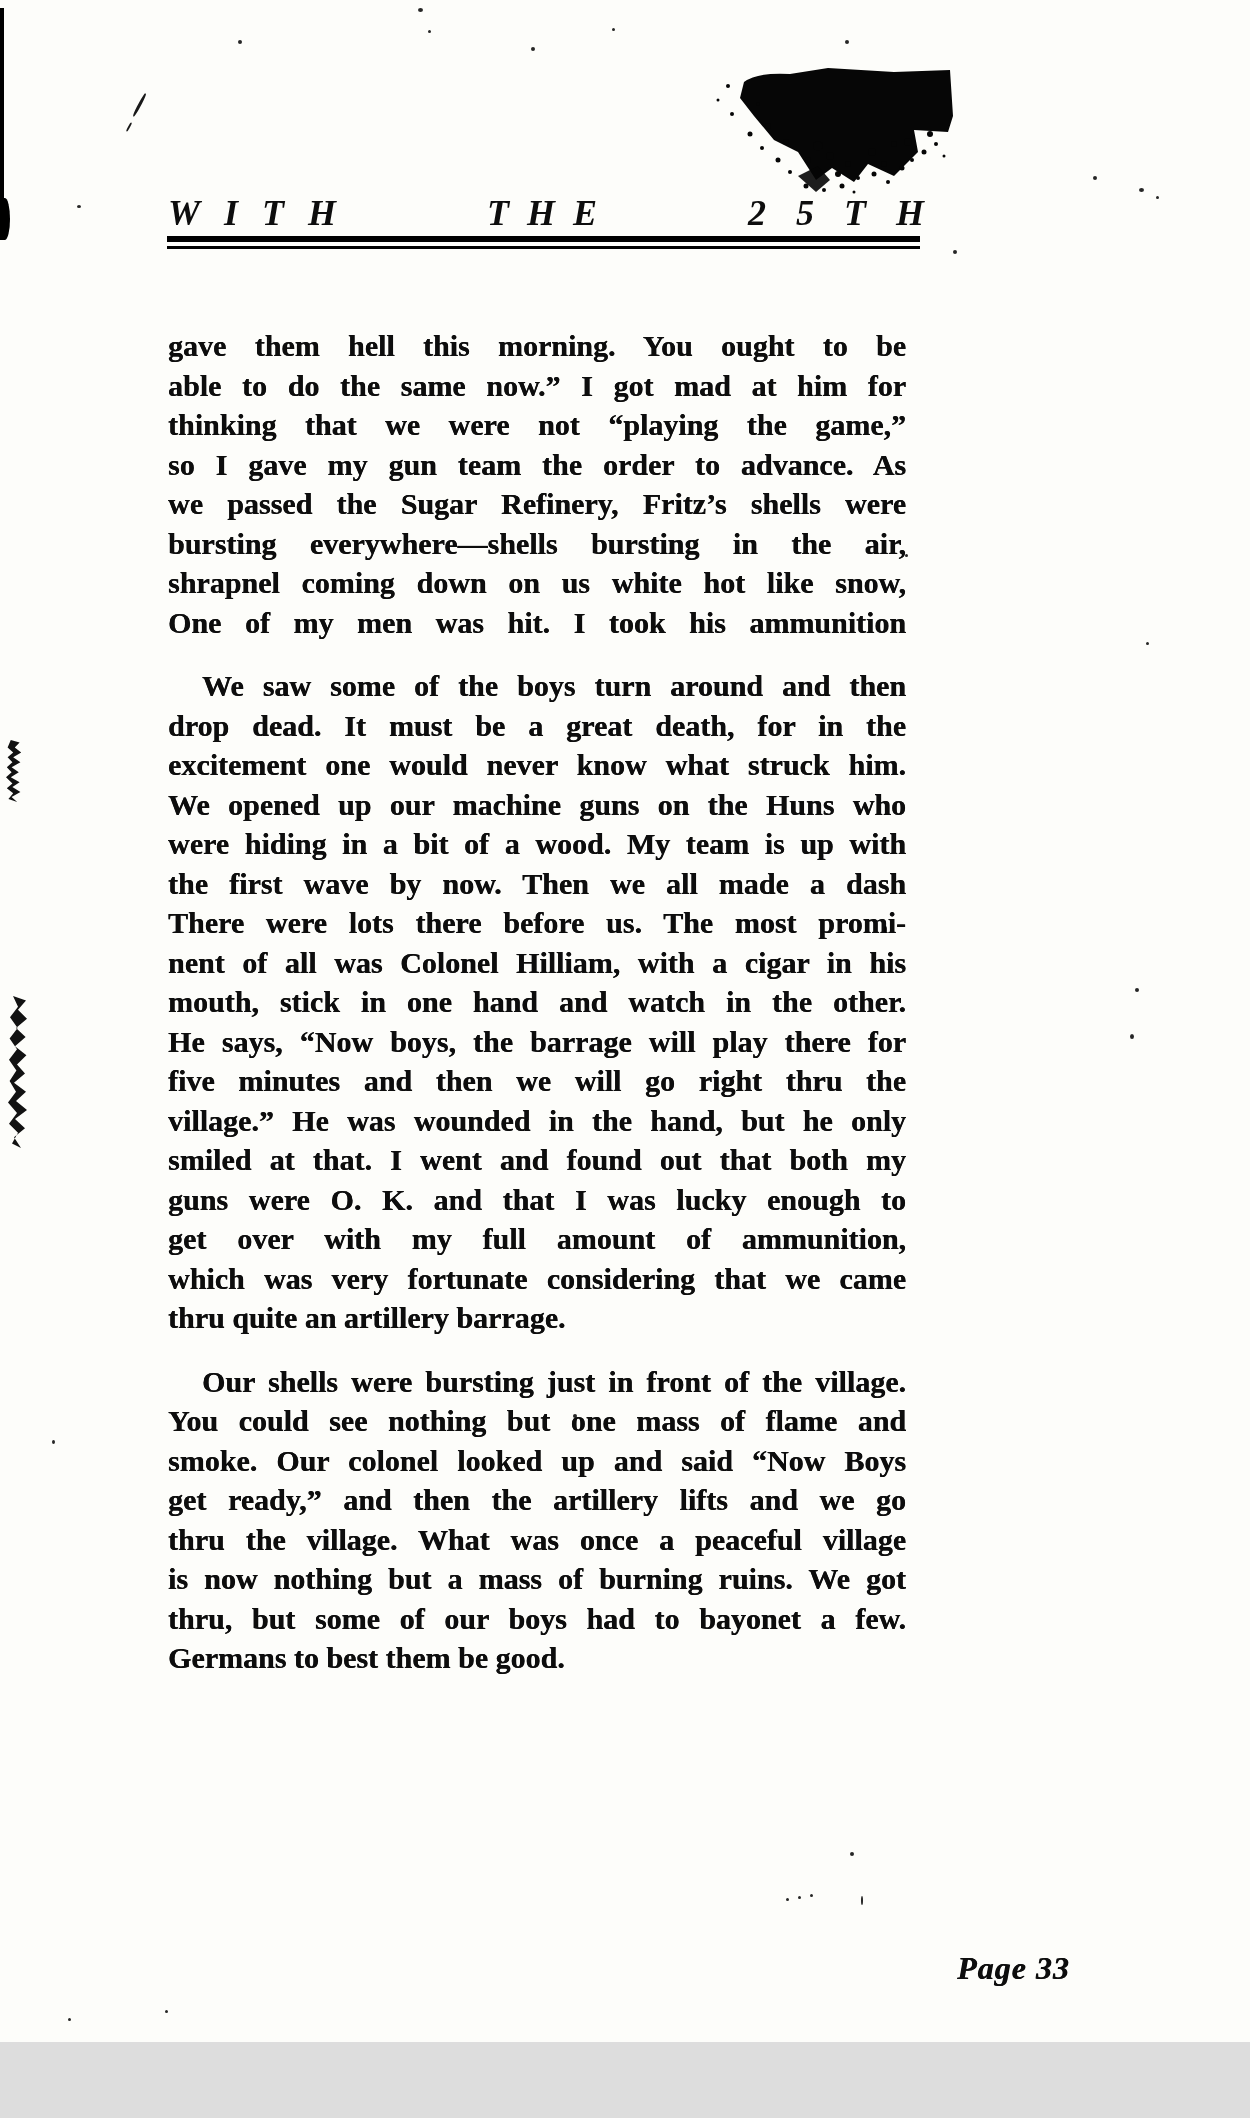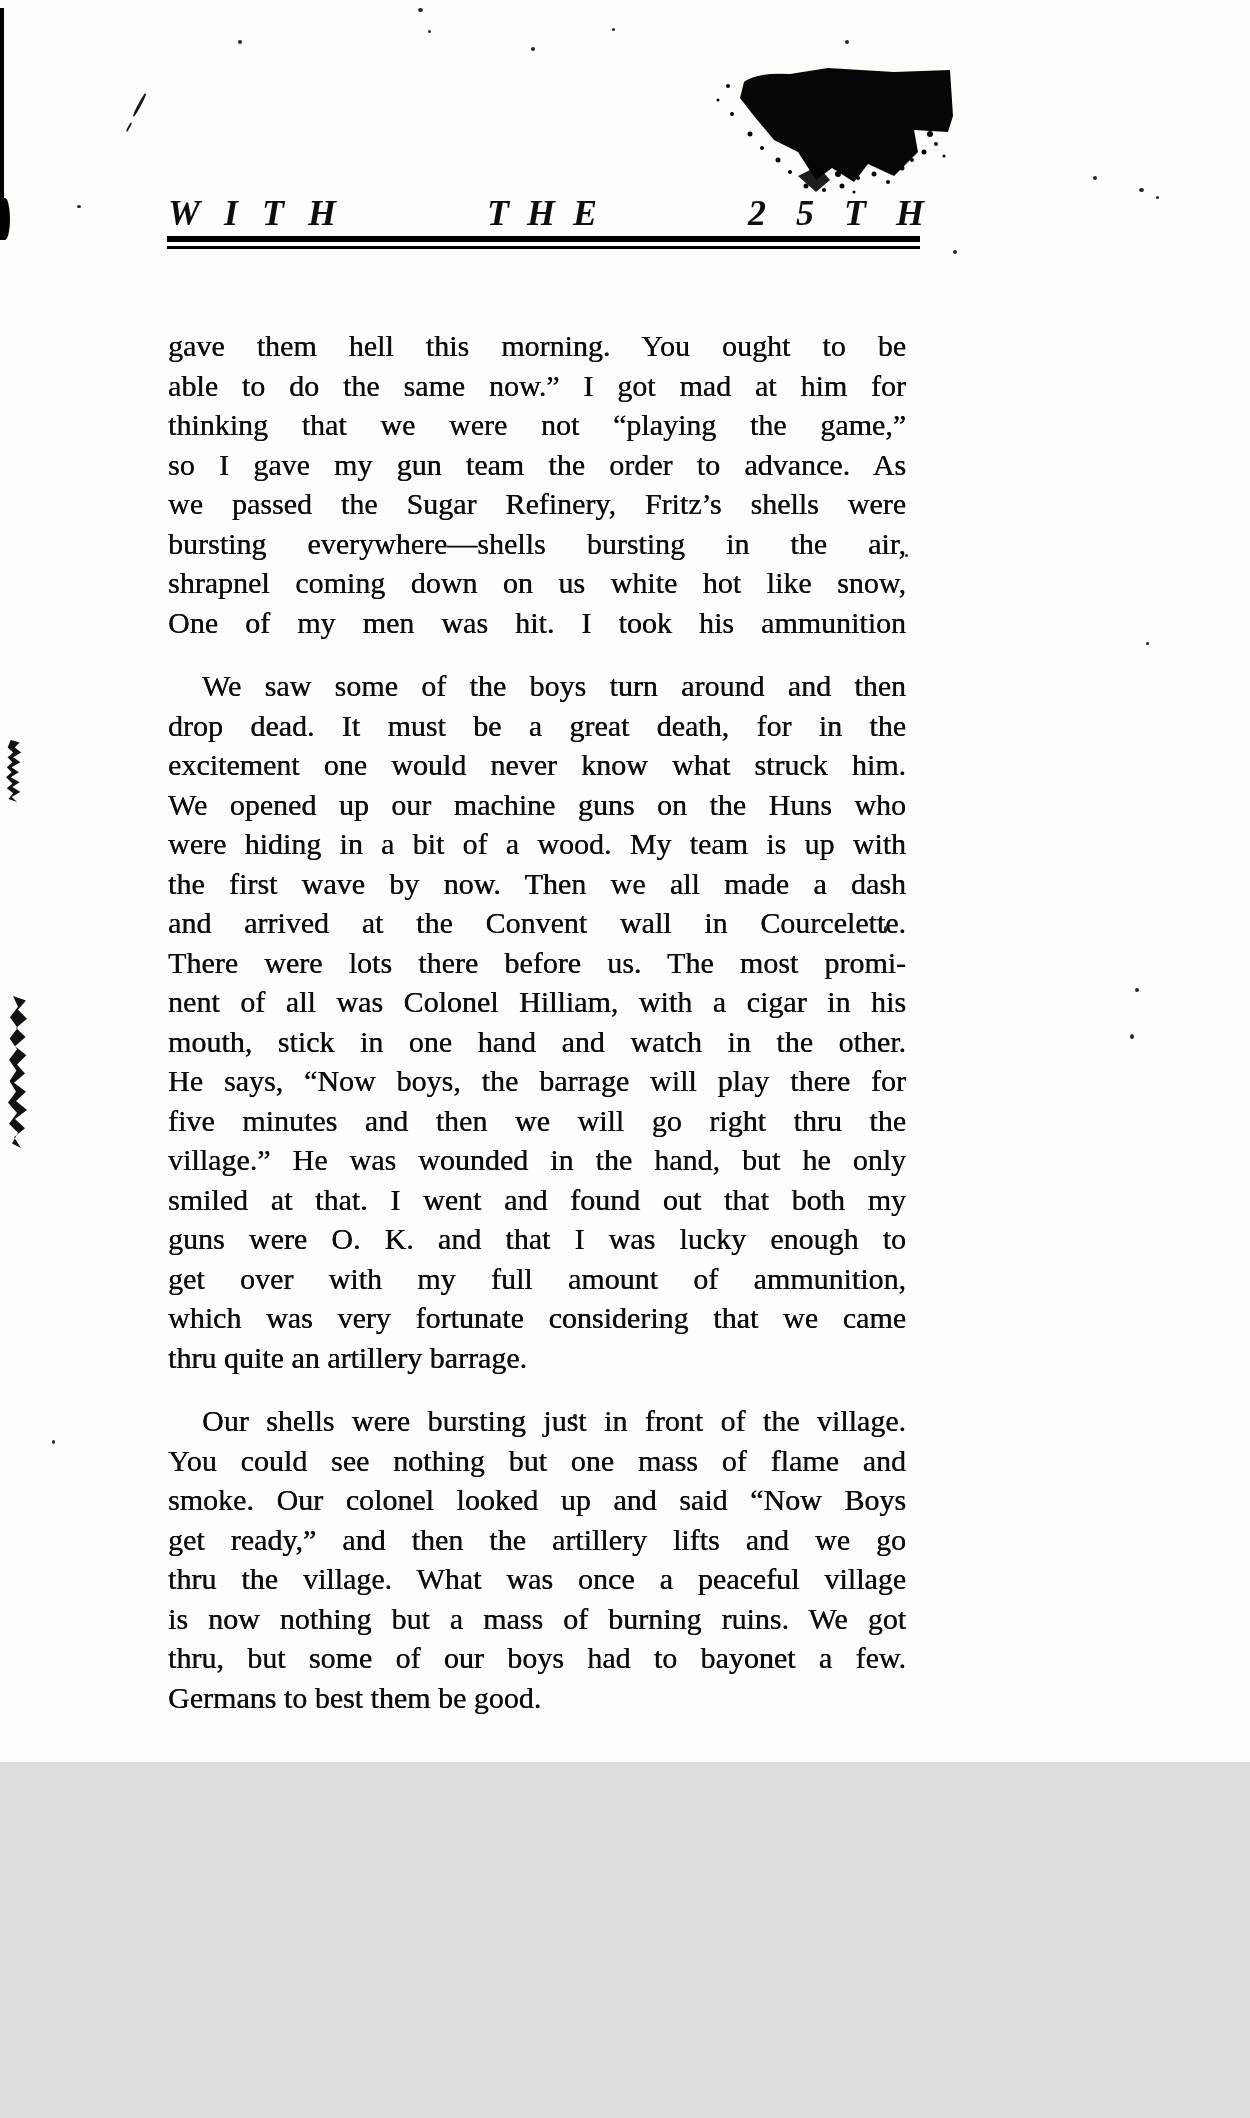--- a/index.html
+++ b/index.html
@@ -1,18 +1,18 @@
 <!DOCTYPE html>
 <html><head>
 <meta charset="utf-8">
 <style>
   html,body{margin:0;padding:0;background:#dddddd;}
   .page{
     position:relative;
-    width:1250px;height:1762px;
+    width:1250px;height:2042px;
     background:#fdfdfa;
     overflow:hidden;
     font-family:"Liberation Serif","DejaVu Serif",serif;
     color:#0d0d0d;
   }
 
   
   .header-row{
     position:absolute;left:168px;top:184px;width:756px;
     display:flex;justify-content:space-between;align-items:baseline;
@@ -27,21 +27,21 @@
   .double-rule{
     position:absolute;left:167px;top:236px;width:753px;height:4px;
     border-top:6px solid #000;border-bottom:3px solid #000;
   }
 
   
   .body-text{
     position:absolute;left:168px;top:326px;width:754px;
     font-size:30px;line-height:39.5px;
   }
-  .paragraph{margin:0 16px 24px 0;}
+  .paragraph{margin:0 16px 24px 0;font-weight:bold;}
   .line{
     text-align:justify;
     text-align-last:justify;
     text-justify:inter-word;
     height:39.5px;overflow:hidden;
     text-shadow:0.35px 0 0 currentColor;
   }
   .line.last{text-align-last:left;}
   .line.indent{text-indent:34px;}
 
@@ -140,21 +140,20 @@
         <div class="line">shrapnel coming down on us white hot like snow,</div>
         <div class="line">One of my men was hit. I took his ammunition</div>
       </div>
       <div class="paragraph">
         <div class="line indent">We saw some of the boys turn around and then</div>
         <div class="line">drop dead. It must be a great death, for in the</div>
         <div class="line">excitement one would never know what struck him.</div>
         <div class="line">We opened up our machine guns on the Huns who</div>
         <div class="line">were hiding in a bit of a wood. My team is up with</div>
         <div class="line">the first wave by now. Then we all made a dash</div>
-        <div class="line">and arrived at the Convent wall in Courcelette.</div>
         <div class="line">There were lots there before us. The most promi-</div>
         <div class="line">nent of all was Colonel Hilliam, with a cigar in his</div>
         <div class="line">mouth, stick in one hand and watch in the other.</div>
         <div class="line">He says, “Now boys, the barrage will play there for</div>
         <div class="line">five minutes and then we will go right thru the</div>
         <div class="line">village.” He was wounded in the hand, but he only</div>
         <div class="line">smiled at that. I went and found out that both my</div>
         <div class="line">guns were O. K. and that I was lucky enough to</div>
         <div class="line">get over with my full amount of ammunition,</div>
         <div class="line">which was very fortunate considering that we came</div>

